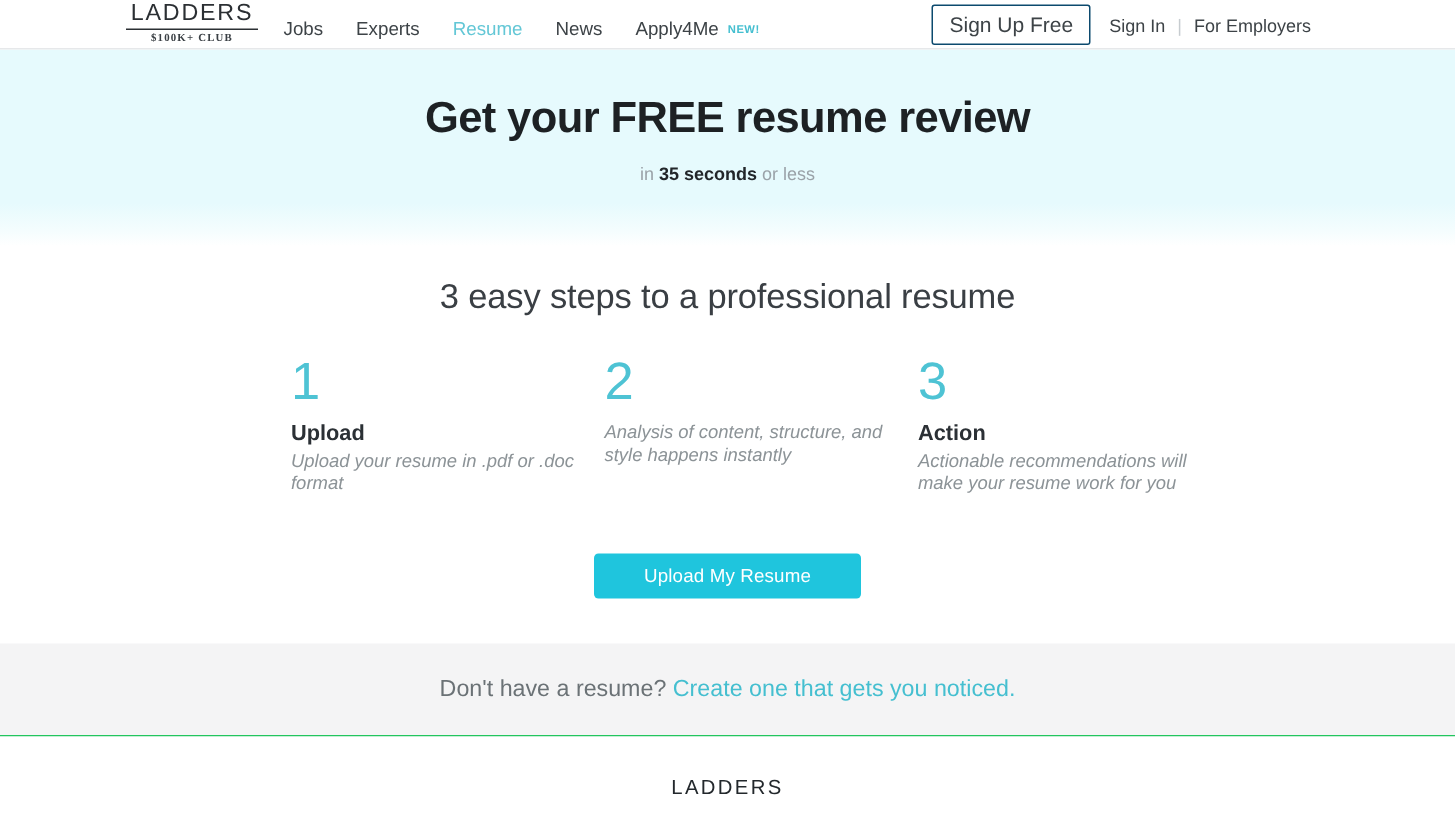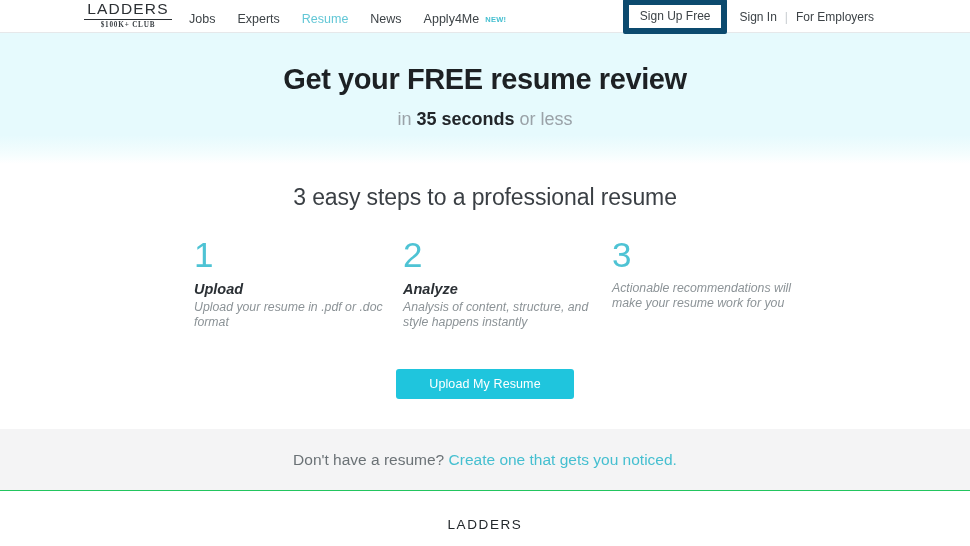--- a/index.html
+++ b/index.html
@@ -81,24 +81,24 @@
 
   .nav-right {
     position: absolute;
     right: 96px;
     top: 0;
     height: 33px;
     display: flex;
     align-items: center;
   }
   .signup-btn {
-    font-size: 12px;
+    font-size: 14px;
     color: #3d4347;
     background: #fff;
-    border: 6px solid #0c4a6e;
+    border: 1px solid #0c4a6e;
     border-radius: 2px;
     padding: 5px 11px 6px;
     cursor: pointer;
     font-family: "Liberation Sans", sans-serif;
     line-height: 1;
   }
   .signin-link {
     font-size: 12px;
     color: #3d4347;
     text-decoration: none;
@@ -129,21 +129,21 @@
   }
   .hero-title {
     font-size: 29px;
     font-weight: 700;
     color: #1d2124;
     letter-spacing: -0.4px;
     line-height: 1.1;
   }
   .hero-sub {
     margin-top: 13px;
-    font-size: 18px;
+    font-size: 12px;
     color: #9aa2a8;
     font-weight: 400;
   }
   .hero-sub b { color: #22262a; font-weight: 700; }
 
   
   .steps-section {
     background: #ffffff;
     padding-top: 20px;
   }
@@ -172,21 +172,20 @@
     color: #4ec3d4;
     font-weight: 300;
     line-height: 1;
     margin-bottom: 9px;
   }
   .step-title {
     font-size: 14.5px;
     font-weight: 700;
     color: #2b3035;
     margin-bottom: 3px;
-    font-style: italic;
   }
   .step-desc {
     font-size: 12.3px;
     color: #8c9397;
     line-height: 1.18;
     font-style: italic;
   }
 
   
   .cta-wrap {
@@ -283,26 +282,26 @@
   <div class="steps-row">
 
     <div class="step">
       <div class="step-num">1</div>
       <div class="step-title">Upload</div>
       <div class="step-desc">Upload your resume in .pdf or .doc format</div>
     </div>
 
     <div class="step">
       <div class="step-num">2</div>
-      <div class="step-title">Analyze</div>
       <div class="step-desc">Analysis of content, structure, and style happens instantly</div>
     </div>
 
     <div class="step">
       <div class="step-num">3</div>
+      <div class="step-title">Action</div>
       <div class="step-desc">Actionable recommendations will make your resume work for you</div>
     </div>
 
   </div>
 
   <div class="cta-wrap">
     <button class="cta-btn">Upload My Resume</button>
   </div>
 </div>
 

